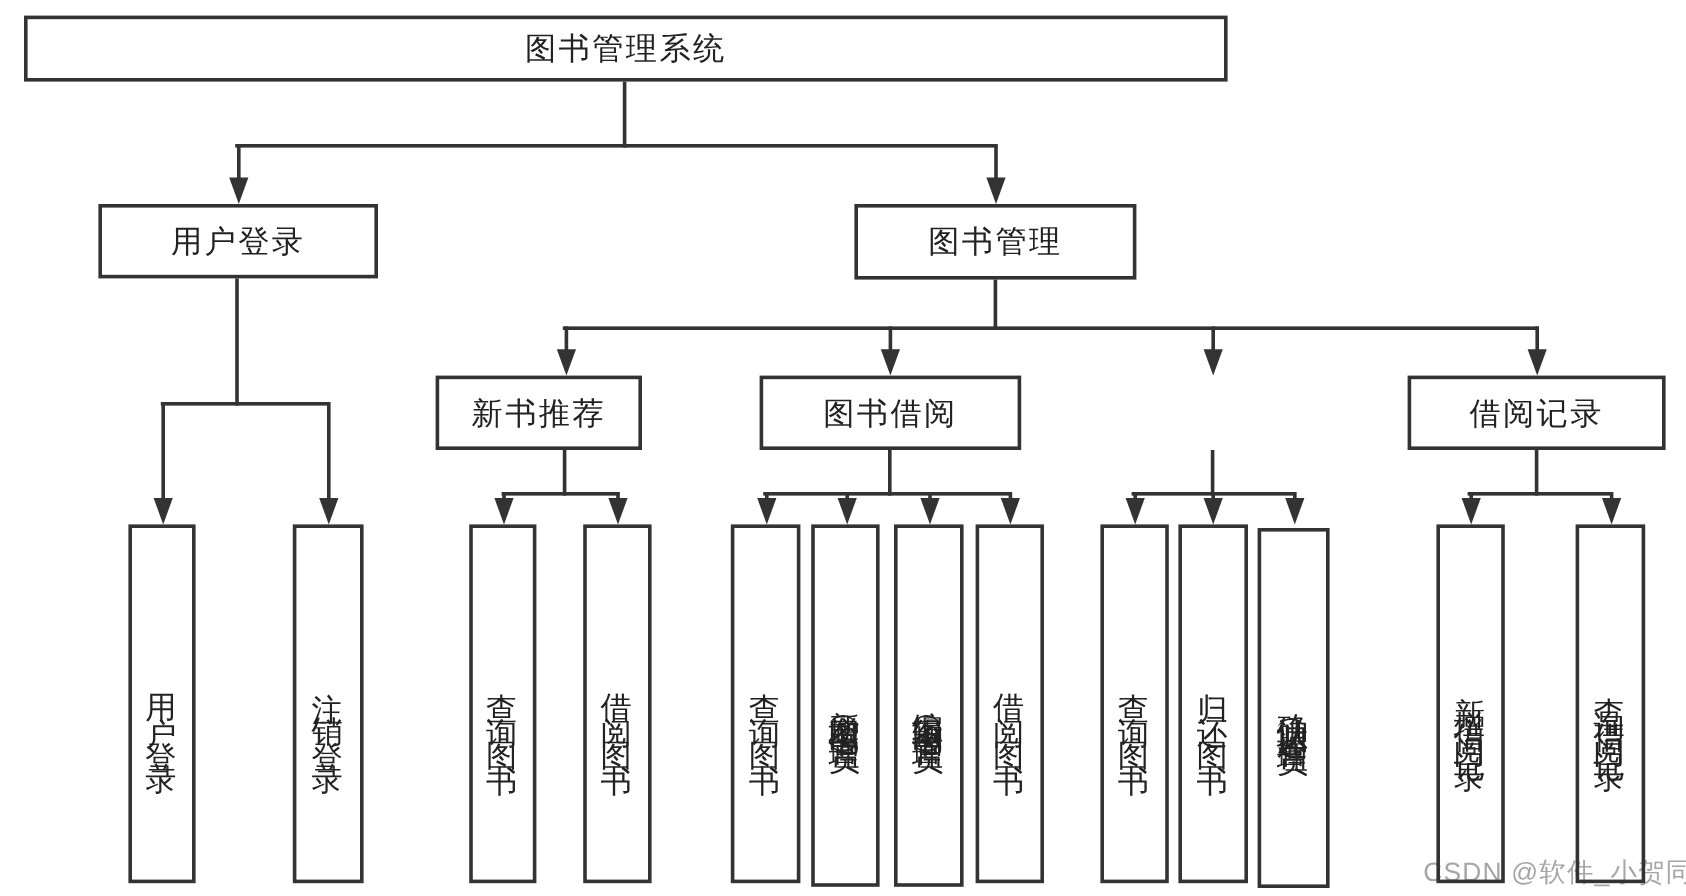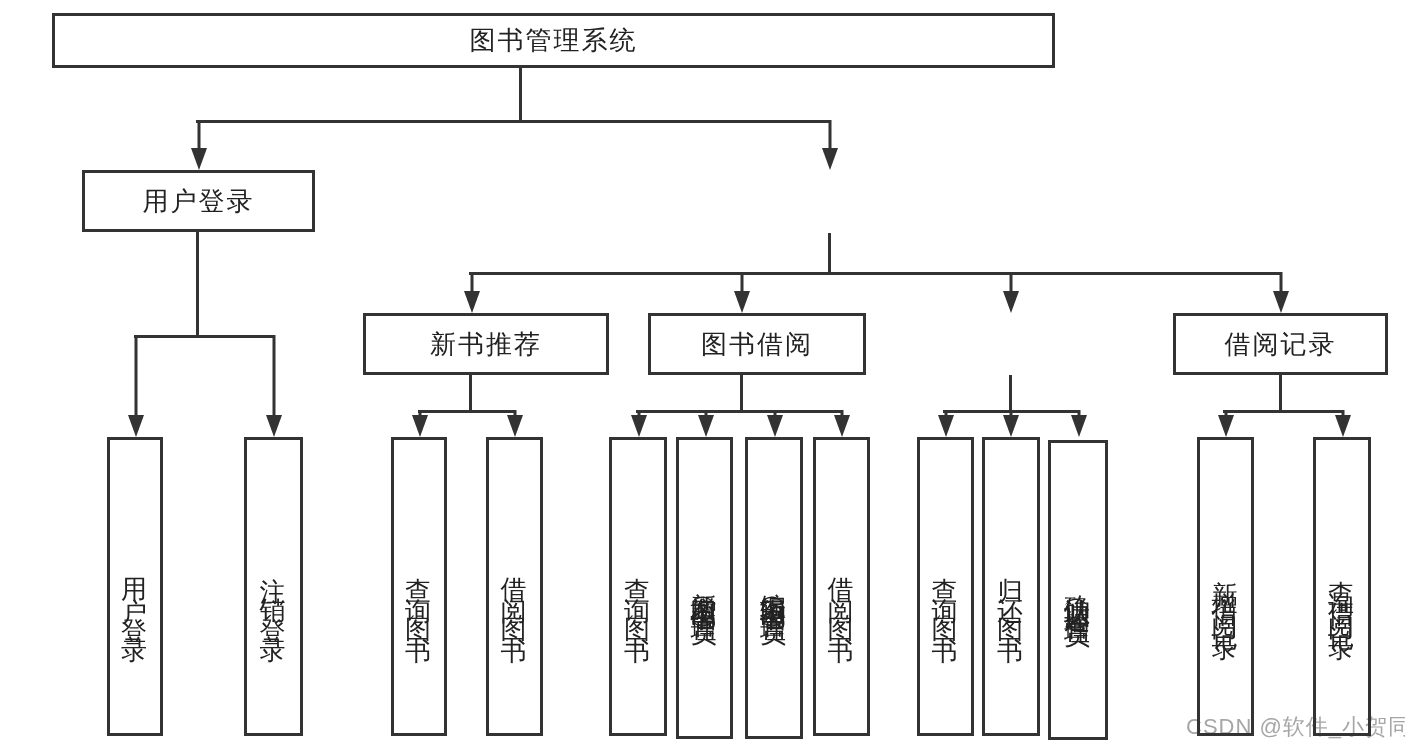--- a/index.html
+++ b/index.html
@@ -94,28 +94,29 @@
   <div class="hline" style="left:943px;top:410px;width:137px;"></div>
   <div class="arrow" style="left:937px;top:410px;height:27px;"></div>
   <div class="arrow" style="left:1002px;top:410px;height:27px;"></div>
   <div class="arrow" style="left:1070px;top:410px;height:27px;"></div>
 
   <div class="vline" style="left:1279px;top:375px;height:38px;"></div>
   <div class="hline" style="left:1223px;top:410px;width:121px;"></div>
   <div class="arrow" style="left:1217px;top:410px;height:27px;"></div>
   <div class="arrow" style="left:1334px;top:410px;height:27px;"></div>
 
-  <div class="box" style="left:20px;top:13px;width:1003px;height:55px;margin-left:32px;">图书管理系统</div>
+  <div class="box" style="left:20px;top:13px;width:1003px;height:55px;">图书管理系统</div>
 
   <div class="box" style="left:82px;top:170px;width:233px;height:62px;">用户登录</div>
 
+  <div class="box" style="left:712px;top:170px;width:235px;height:63px;">图书管理</div>
 
-  <div class="box" style="left:363px;top:313px;width:246px;height:62px;">新书推荐</div>
+  <div class="box" style="left:363px;top:313px;width:172px;height:62px;">新书推荐</div>
 
-  <div class="box" style="left:633px;top:313px;width:218px;height:62px;margin-left:15px;">图书借阅</div>
+  <div class="box" style="left:633px;top:313px;width:218px;height:62px;">图书借阅</div>
 
 
   <div class="box" style="left:1173px;top:313px;width:215px;height:62px;">借阅记录</div>
 
   <div class="leaf ls4" style="left:107px;top:437px;width:56px;height:299px;">
     <span>用户登录</span>
   </div>
 
   <div class="leaf ls4" style="left:244px;top:437px;width:59px;height:299px;">
     <span>注销登录</span>

